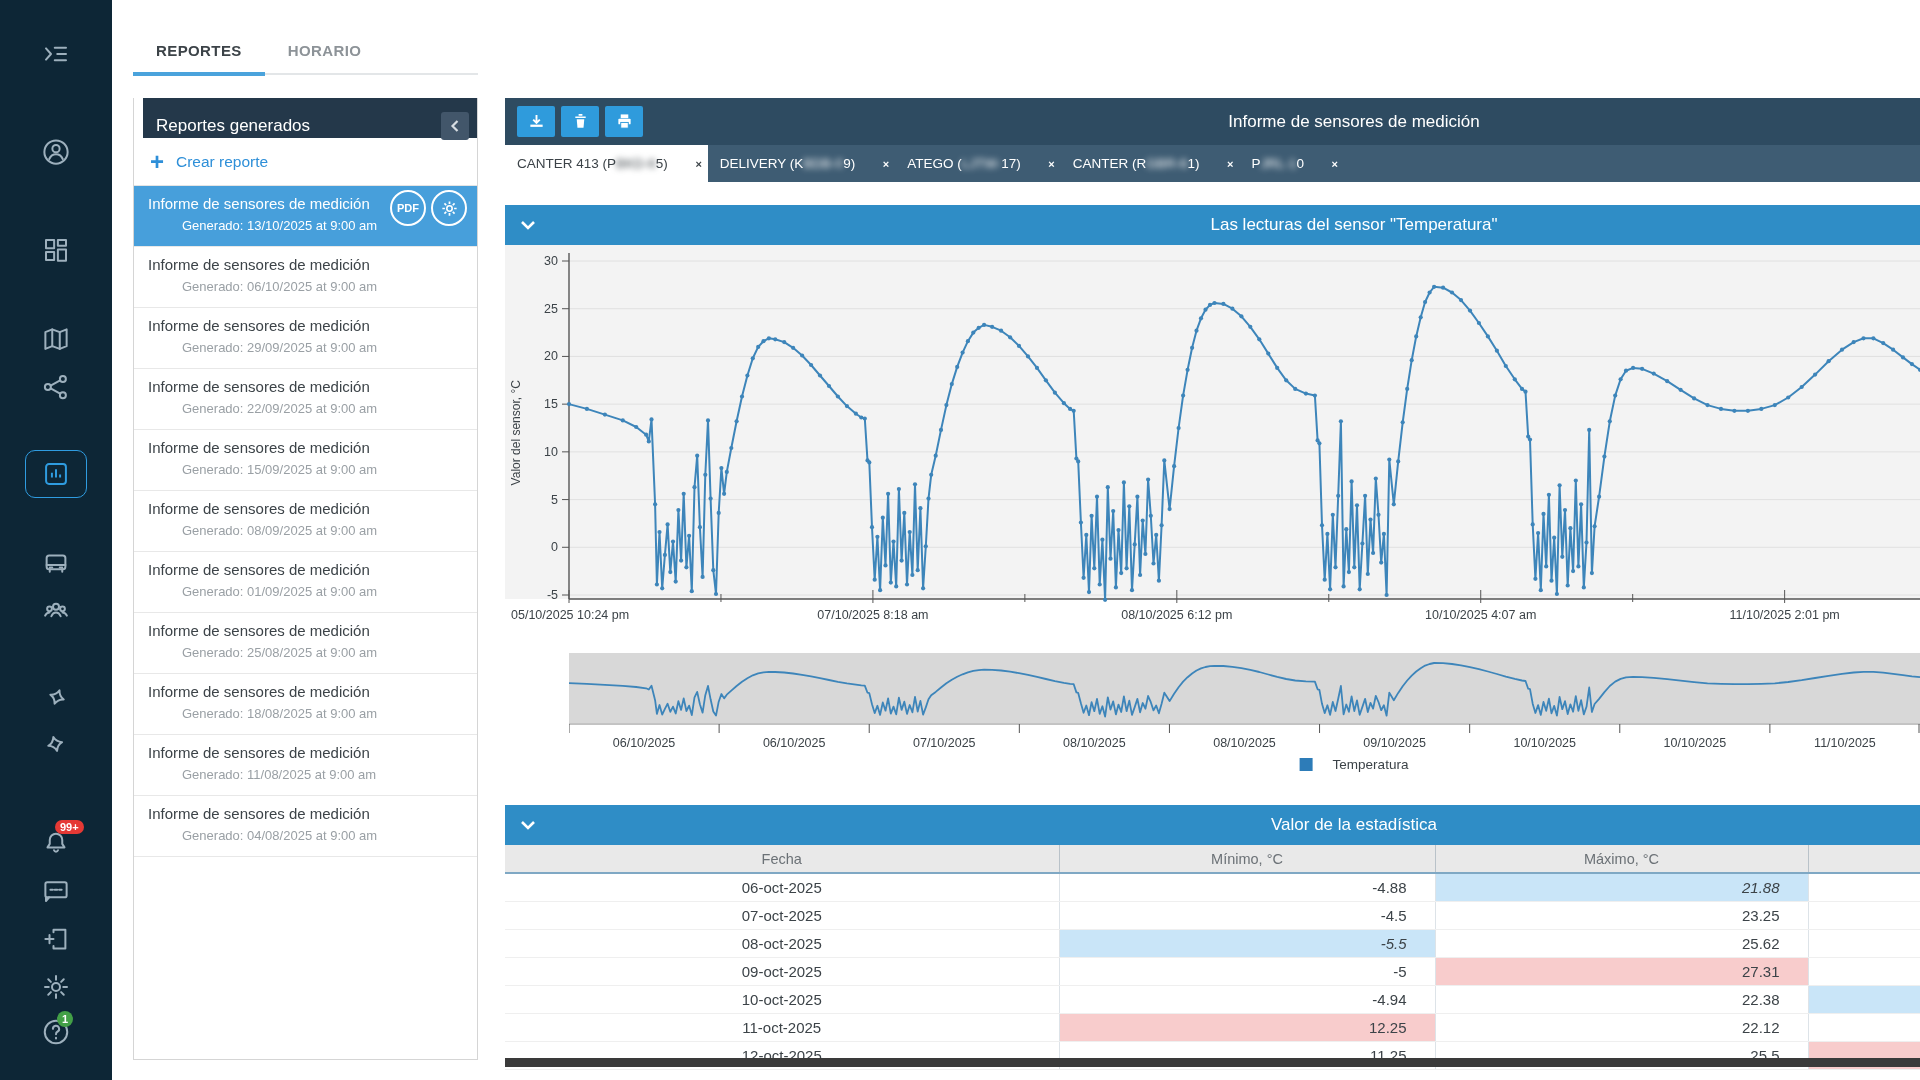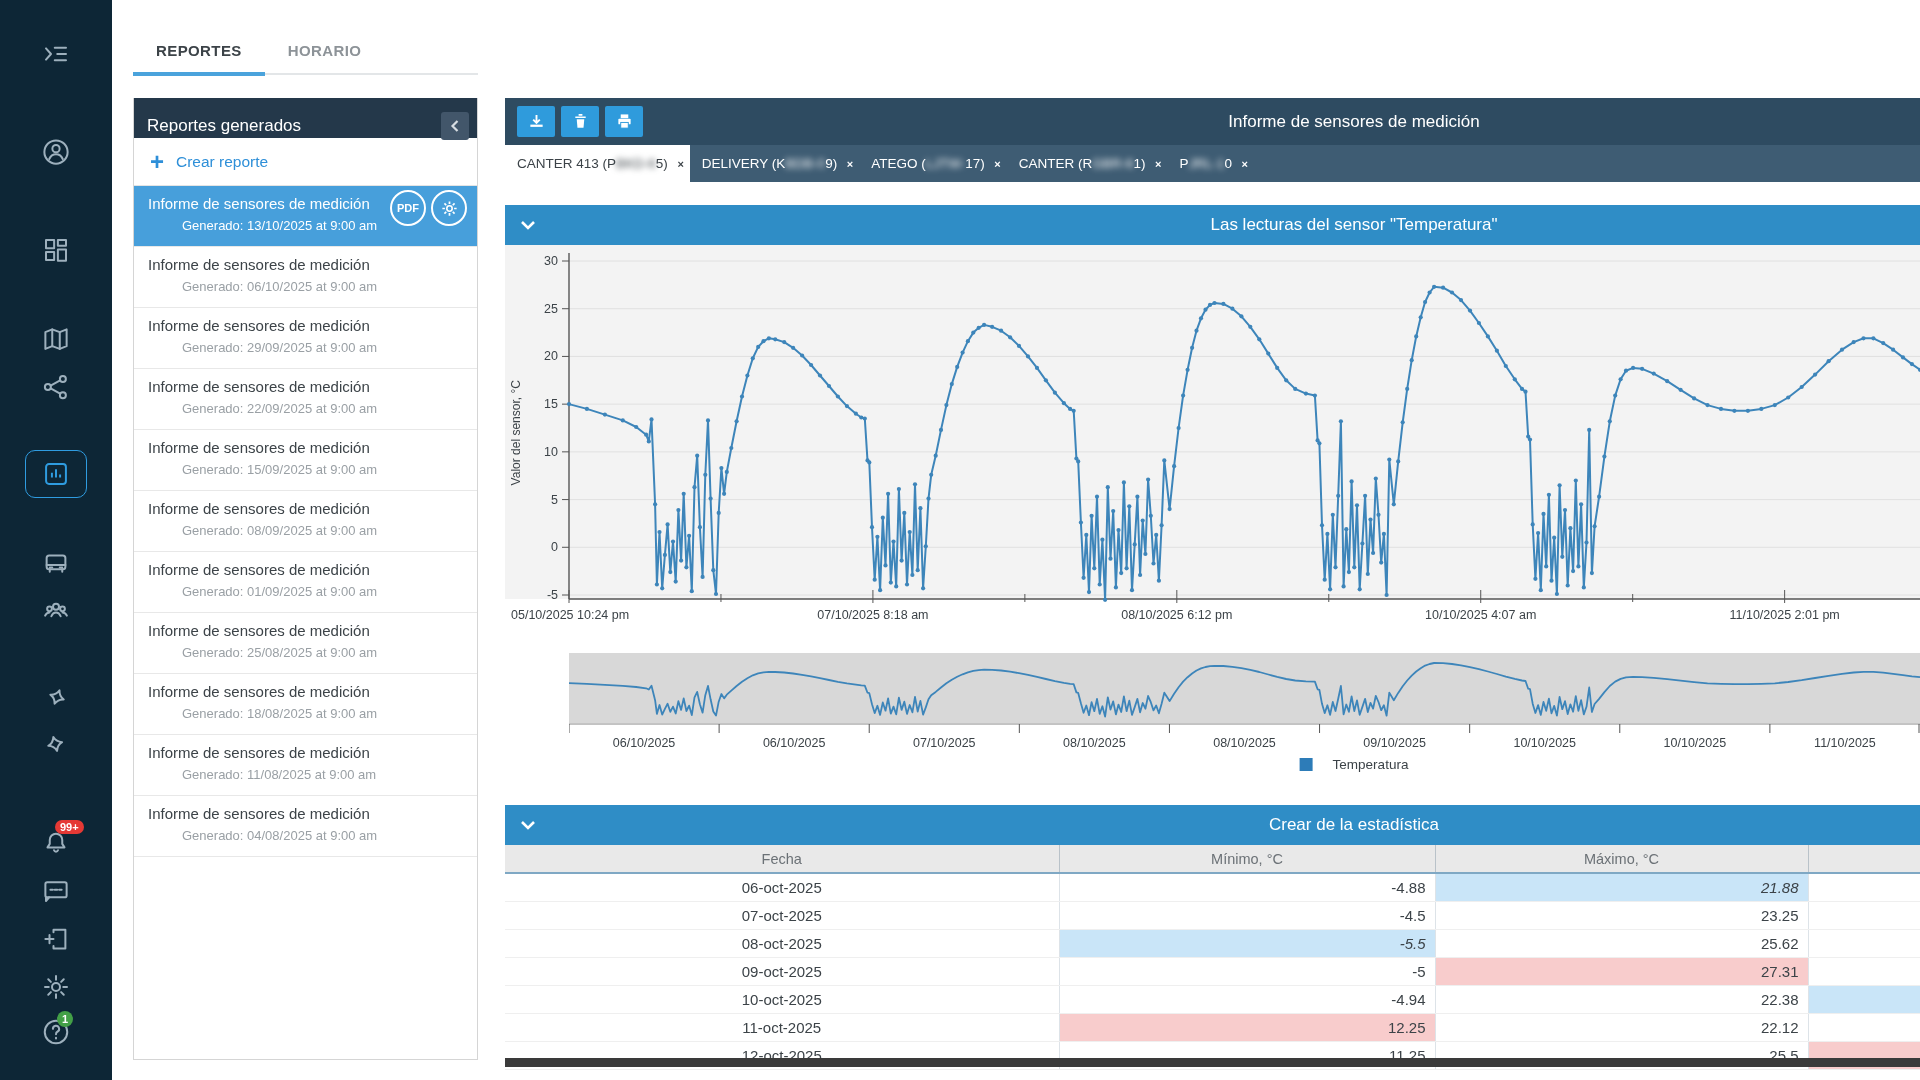--- a/index.html
+++ b/index.html
@@ -25,21 +25,21 @@
   #top-tabs { position:absolute; left:133px; top:30px; width:345px; display:flex; border-bottom:2px solid #e3e6e8; }
   .top-tab { padding:12px 23px 14px; font-size:15px; font-weight:bold; color:#8d9398;
     letter-spacing:.4px; cursor:pointer; position:relative; }
   .top-tab.act { color:#3c4348; }
   .top-tab.act::after { content:""; position:absolute; left:0; right:0; bottom:-3px; height:4px; background:#4aa3dc; }
 
   
   #panel { position:absolute; left:133px; top:98px; width:345px; height:962px;
     border:1px solid #d5d5d5; border-top:none; background:#fff; }
   #panel-head { height:40px; background:#24384a; display:flex; align-items:center;
-    justify-content:space-between; padding:16px 8px 0 13px; }
+    justify-content:space-between; padding:16px 8px 0 13px;margin-left:9px; }
   #panel-head span { color:#fff; font-size:17px; }
   #panel-collapse { width:28px; height:28px; background:#42566a; border-radius:3px;
     display:flex; align-items:center; justify-content:center; cursor:pointer; }
   #create-row { height:48px; display:flex; align-items:center; gap:12px; padding:0 16px;
     border-bottom:1px solid #e4e4e4; cursor:pointer; }
   #create-row .plus { color:#2e8fd8; font-size:24px; font-weight:bold; line-height:20px; }
   #create-row .lbl { color:#2e8fd8; font-size:15.5px; }
   .rep-item { height:61px; padding:9px 12px 0 14px; border-bottom:1px solid #e8e8e8;
     cursor:pointer; position:relative; }
   .rep-item .t { font-size:15px; color:#3c4348; margin-bottom:6px; }
@@ -51,21 +51,21 @@
     display:flex; align-items:center; justify-content:center; font-size:11px; font-weight:bold; cursor:pointer; }
 
   
   #content { position:absolute; left:505px; top:98px; width:1415px; height:982px; }
   #toolbar { height:47px; background:#2e4b61; position:relative; display:flex; align-items:center; padding-left:12px; gap:6px; }
   .tool-btn { width:38px; height:31px; background:#2f9bdc; border-radius:2px;
     display:flex; align-items:center; justify-content:center; cursor:pointer; }
   #toolbar-title { position:absolute; left:60%; transform:translateX(-50%); color:#fff; font-size:17px; white-space:nowrap; }
 
   #unit-tabs { height:37px; background:#3e5c73; display:flex; }
-  .u-tab { position:relative; padding:0 22px 0 12px; line-height:37px; font-size:13.5px;
+  .u-tab { position:relative; padding:0 40px 0 12px; line-height:37px; font-size:13.5px;
     color:#fff; cursor:pointer; white-space:nowrap; }
   .u-tab.act { background:#fff; color:#3c4348; }
   .u-tab .x { position:absolute; top:1px; right:6px; font-size:11px; font-weight:bold; cursor:pointer; }
   .plate { filter:blur(3px); }
 
   .sect-head { height:40px; background:#2f8dc6; position:relative; display:flex; align-items:center; padding-left:15px; }
   .sect-head .chev { cursor:pointer; display:flex; }
   .sect-title { position:absolute; left:60%; transform:translateX(-50%); color:#fff; font-size:17px; white-space:nowrap; }
   #chart-card { margin-top:23px; }
   #mini-wrap { margin:28px 0 0 64px; }
@@ -74,21 +74,21 @@
   #legend { position:absolute; left:60%; transform:translateX(-50%); display:flex; align-items:center; gap:20px; }
   #legend .sw { width:13px; height:13px; background:#2d7cb8; }
   #legend .tx { font-size:13.5px; color:#3c4348; }
 
   #stats-card { margin-top:22px; }
   table { border-collapse:collapse; table-layout:fixed; width:1620px; }
   th { height:28px; background:#e9e9e9; color:#6b7176; font-size:14.5px; font-weight:normal;
     border-right:1px solid #b9c2c9; border-bottom:2px solid #7fa8c4; }
   td { height:28px; font-size:15px; color:#3c4348; border-right:1px solid #dde3e8; border-bottom:1px solid #efefef; }
   td.c { text-align:center; }
-  td.n { text-align:right; padding-right:9px; }
+  td.n { text-align:right; padding-right:28px; }
   .hl-blue { background:#c9e5f8;font-style:italic; }
   .hl-red  { background:#f8cccc; }
 
   #hscroll { position:absolute; left:0; top:960px; width:1415px; height:9px; background:#3a3a3a; }
 </style>
 </head>
 <body>
 
 <div id="rail">
   <div class="rail-ic" style="top:39px">
@@ -657,21 +657,21 @@
     </div>
   </div>
 
   <div id="stats-card">
     <div class="sect-head">
       <span class="chev">
         <svg width="16" height="11" viewBox="0 0 16 11">
             <path d="M2 2l6 6 6-6" stroke="#fff" stroke-width="2.6" fill="none"></path>
           </svg>
       </span>
-      <span class="sect-title">Crear de la estadística</span>
+      <span class="sect-title">Valor de la estadística</span>
     </div>
     <table>
       <colgroup>
           <col style="width:554px">
           <col style="width:376px">
           <col style="width:373px">
           <col>
         </colgroup>
       <thead>
           <tr id="stats-head">

